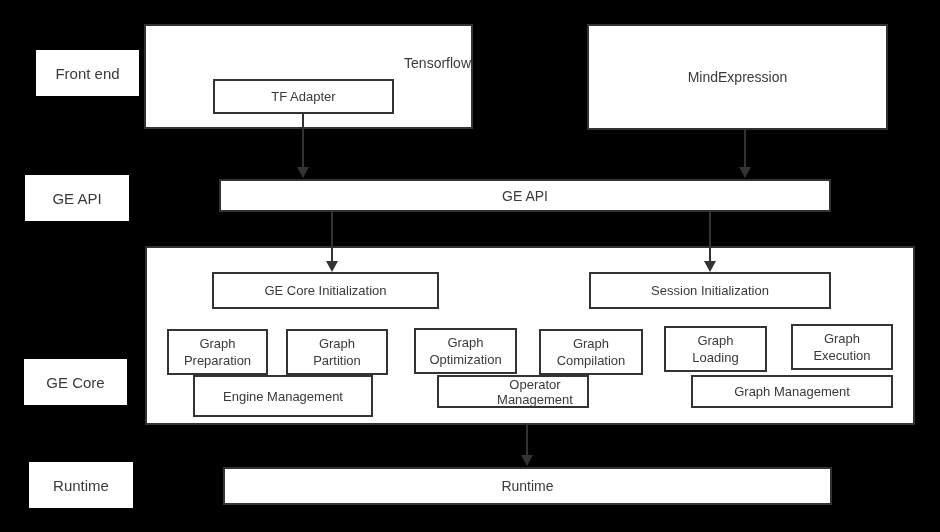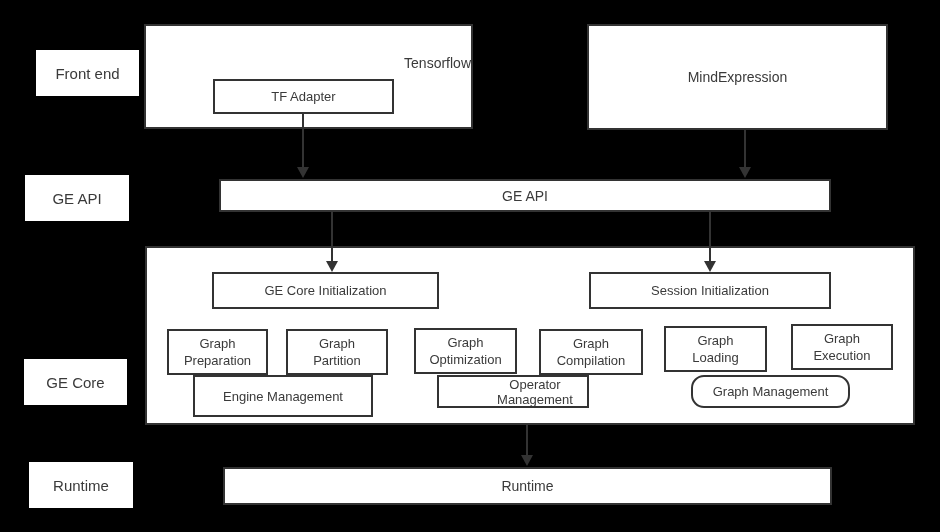--- a/index.html
+++ b/index.html
@@ -99,21 +99,21 @@
 Optimization</div>
   <div class="box stage" style="left:539px; top:321px; width:104px; height:46px;">Graph
 Compilation</div>
   <div class="box stage" style="left:664px; top:318px; width:103px; height:46px;">Graph
 Loading</div>
   <div class="box stage" style="left:791px; top:316px; width:102px; height:46px;">Graph
 Execution</div>
 
   <div class="box inner" style="left:193px; top:375px; width:180px; height:42px;">Engine Management</div>
   <div class="box inner" style="left:437px; top:375px; width:152px; height:33px;padding-left:44px;">Operator Management</div>
-  <div class="box inner" style="left:691px; top:375px; width:159px; height:33px;border-radius:13px;">Graph Management</div>
+  <div class="box inner" style="left:691px; top:375px; width:202px; height:33px;">Graph Management</div>
 
   <div class="box bar" style="left:223px; top:467px; width:609px; height:38px;">Runtime</div>
 
   <div class="arrow" style="left:297px; top:114px; height:64px;">
     <div class="stem"></div>
     <div class="head"></div>
   </div>
   <div class="arrow" style="left:739px; top:130px; height:48px;">
     <div class="stem"></div>
     <div class="head"></div>

